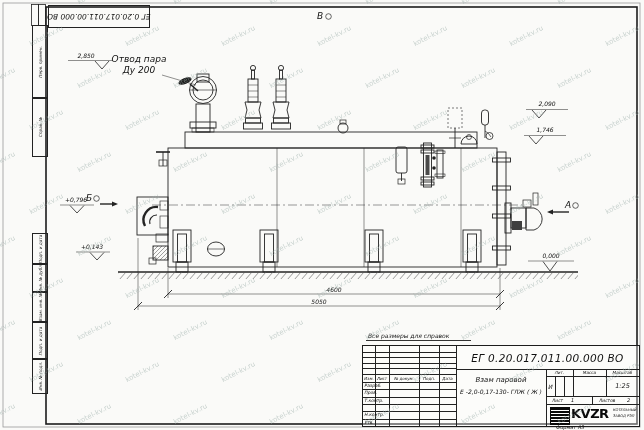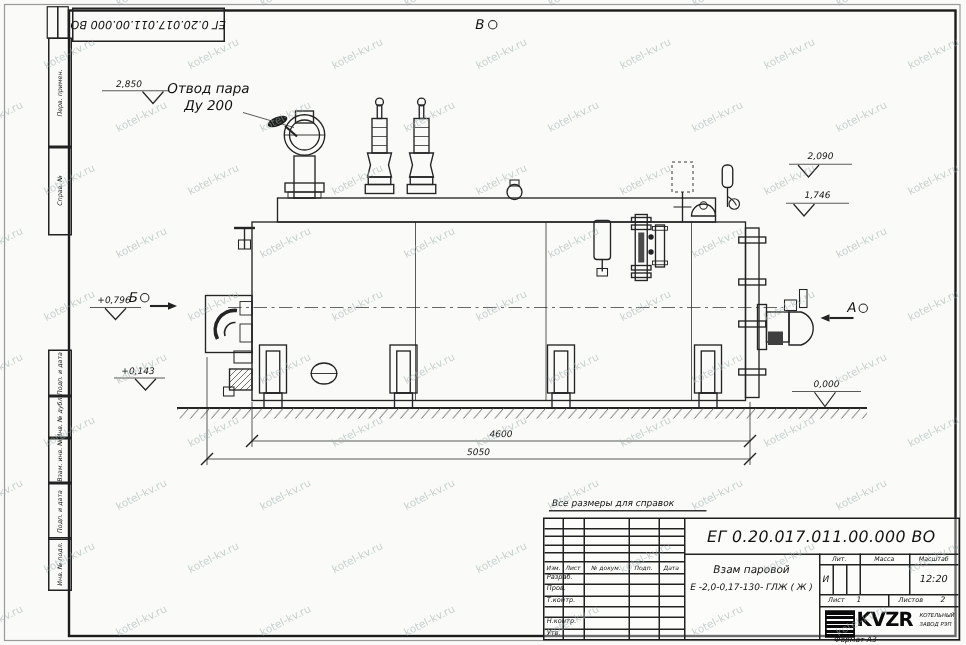--- a/index.html
+++ b/index.html
@@ -338,21 +338,21 @@
   <div class="vl" style="left:210px;top:23px;height:27px"></div>
   <div class="vl" style="left:243px;top:23px;height:27px"></div>
   <div class="vl" style="left:192px;top:30px;height:20px"></div>
   <div class="vl" style="left:201px;top:30px;height:20px"></div>
   <div class="vl" style="left:229px;top:50px;height:8px"></div>
 
   <div class="cell ctr" style="left:183px;top:23px;width:27px;height:7px;font-size:4.2px">Лит.</div>
   <div class="cell ctr" style="left:210px;top:23px;width:33px;height:7px;font-size:4.2px">Масса</div>
   <div class="cell ctr" style="left:243px;top:23px;width:33px;height:7px;font-size:4.2px">Масштаб</div>
   <div class="cell ctr" style="left:183px;top:30px;width:9px;height:20px;font-size:6px">И</div>
-  <div class="cell ctr" style="left:243px;top:30px;width:33px;height:20px;font-size:6.5px">12:20</div>
+  <div class="cell ctr" style="left:243px;top:30px;width:33px;height:20px;font-size:6.5px">1:25</div>
 
   <div class="cell" style="left:189px;top:51.5px;font-size:4.4px">Лист</div>
   <div class="cell" style="left:208px;top:51px;font-size:5px">1</div>
   <div class="cell" style="left:236px;top:51.5px;font-size:4.4px">Листов</div>
   <div class="cell" style="left:264px;top:51px;font-size:5px">2</div>
 
   <div class="logo-ico" style="left:187px;top:61px;width:18px;height:16px"></div>
   <div class="cell kvzr" style="left:208px;top:60px;font-size:13px">KVZR</div>
   <div class="cell" style="left:250px;top:62px;font-size:3.6px">КОТЕЛЬНЫЙ</div>
   <div class="cell" style="left:250px;top:68px;font-size:3.6px">ЗАВОД РЭП</div>

